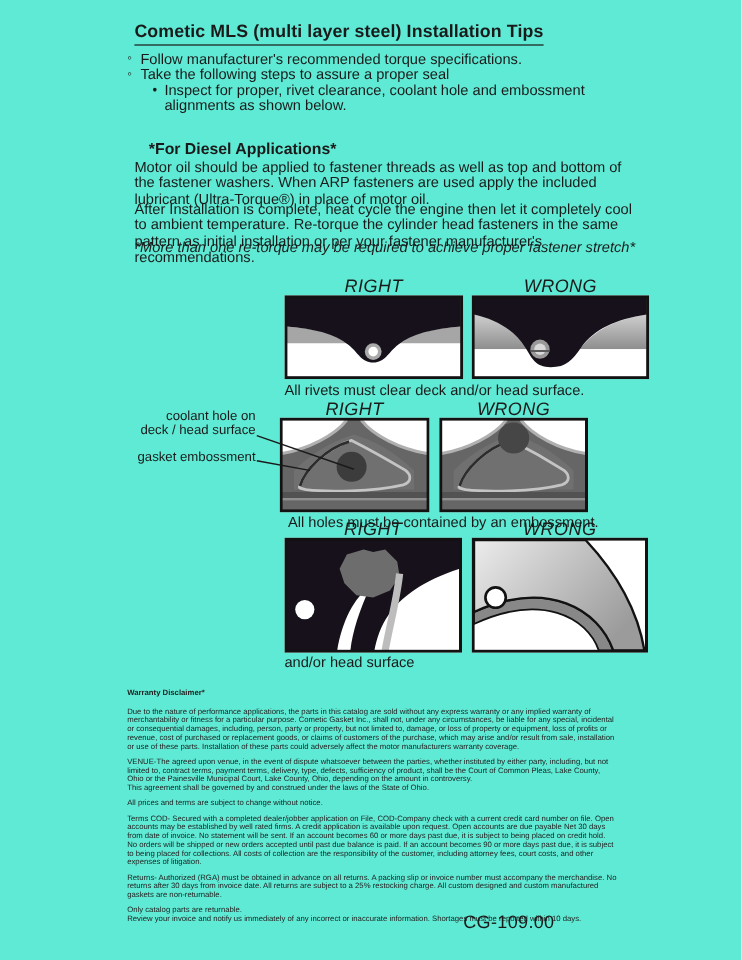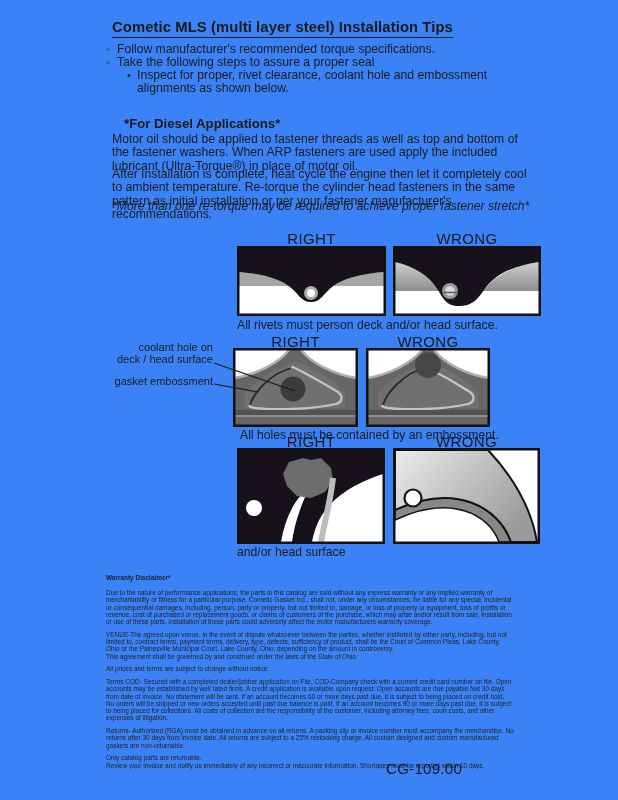--- a/index.html
+++ b/index.html
@@ -1,37 +1,37 @@
 <!DOCTYPE html>
 <html><head>
 <meta charset="utf-8">
 <style>
   html,body { margin:0; padding:0; background:#ffffff; }
   .page {
-    position:relative; width:618px; height:800px; background:#3b82f6;
+    position:relative; width:618px; height:800px; background:#5eead4;
     font-family:"Liberation Sans", sans-serif; color:#1a1a1a; overflow:hidden;
   }
   .abs { position:absolute; }
 
   .title {
     left:112px; top:19px; font-size:14.8px; font-weight:bold;
     border-bottom:1.6px solid #1a1a1a; padding-bottom:2px; letter-spacing:0.1px;
     white-space:nowrap;
   }
 
   .tips { left:106px; top:43px; width:440px; font-size:12.2px; line-height:13px; }
   .bullet { position:relative; padding-left:11px; }
   .bullet::before { content:"◦"; position:absolute; left:0; top:0; font-size:11px; }
   .sub-bullet { position:relative; margin-left:21px; padding-left:10px; }
   .sub-bullet::before { content:"•"; position:absolute; left:0; top:0; font-size:11px; }
 
   .diesel-heading { left:124px; top:116px; font-size:13.2px; font-weight:bold; }
   .para { left:112px; width:426px; font-size:12.2px; line-height:13.4px; }
 
-  .dg-heading { font-size:15px; letter-spacing:0.4px; text-align:center; }
+  .dg-heading { font-size:15px; letter-spacing:0.4px; text-align:center;font-style:italic; }
   .dg-caption { font-size:12.2px; line-height:13.5px; }
   .panel svg { display:block; }
 
   .lbl { font-size:11px; line-height:11.5px; text-align:right; left:60px; width:153px; }
 
   .fineprint {
     left:106px; top:574px; width:816px;
     font-size:12.9px; line-height:14.5px;
     transform:scale(0.5); transform-origin:0 0;
     color:#222;
@@ -86,21 +86,21 @@
       <path d="M2,16 C22,20 38,29 48,45 L2,45 Z" fill="url(#g1)"></path>
       <path d="M146,16 C120,20 102,29 90,45 L146,45 Z" fill="url(#g1)"></path>
       <rect x="2" y="45" width="144" height="23" fill="#ffffff"></rect>
       <path d="M2,2 L146,2 L146,16 C120,20 102,28 91,44 C84,54 79,60 66,60 C53,60 50,52 45,44 C36,29 20,20 2,16 Z" fill="#17111b"></path>
       <circle cx="57" cy="45" r="8" fill="#999999"></circle>
       <circle cx="57" cy="45" r="4.8" fill="#d9d9d9"></circle>
       <line x1="49" y1="46.5" x2="65" y2="46.5" stroke="#5a5a5a" stroke-width="1.5"></line>
       <rect x="1.25" y="1.25" width="145.5" height="67.5" fill="none" stroke="#121212" stroke-width="2.5"></rect>
     </svg>
   </div>
-  <div class="abs dg-caption" style="left:237px; top:319px;">All rivets must person deck and/or head surface.</div>
+  <div class="abs dg-caption" style="left:237px; top:319px;">All rivets must clear deck and/or head surface.</div>
 
   <div class="abs dg-heading" style="left:233px; width:125px; top:333px;">RIGHT</div>
   <div class="abs dg-heading" style="left:366px; width:124px; top:333px;">WRONG</div>
 
   <div class="abs lbl" style="top:342px;">coolant hole on</div>
   <div class="abs lbl" style="top:354px;">deck / head surface</div>
   <div class="abs lbl" style="top:376px;">gasket embossment</div>
 
   <div class="abs panel" style="left:233px; top:348px;">
     <svg width="125" height="79" viewBox="0 0 125 79">

